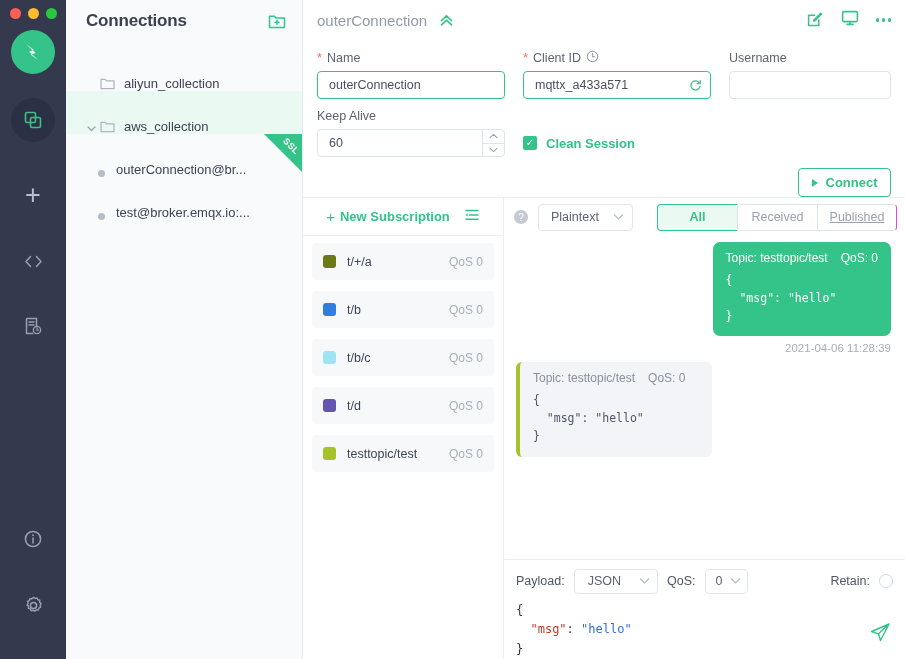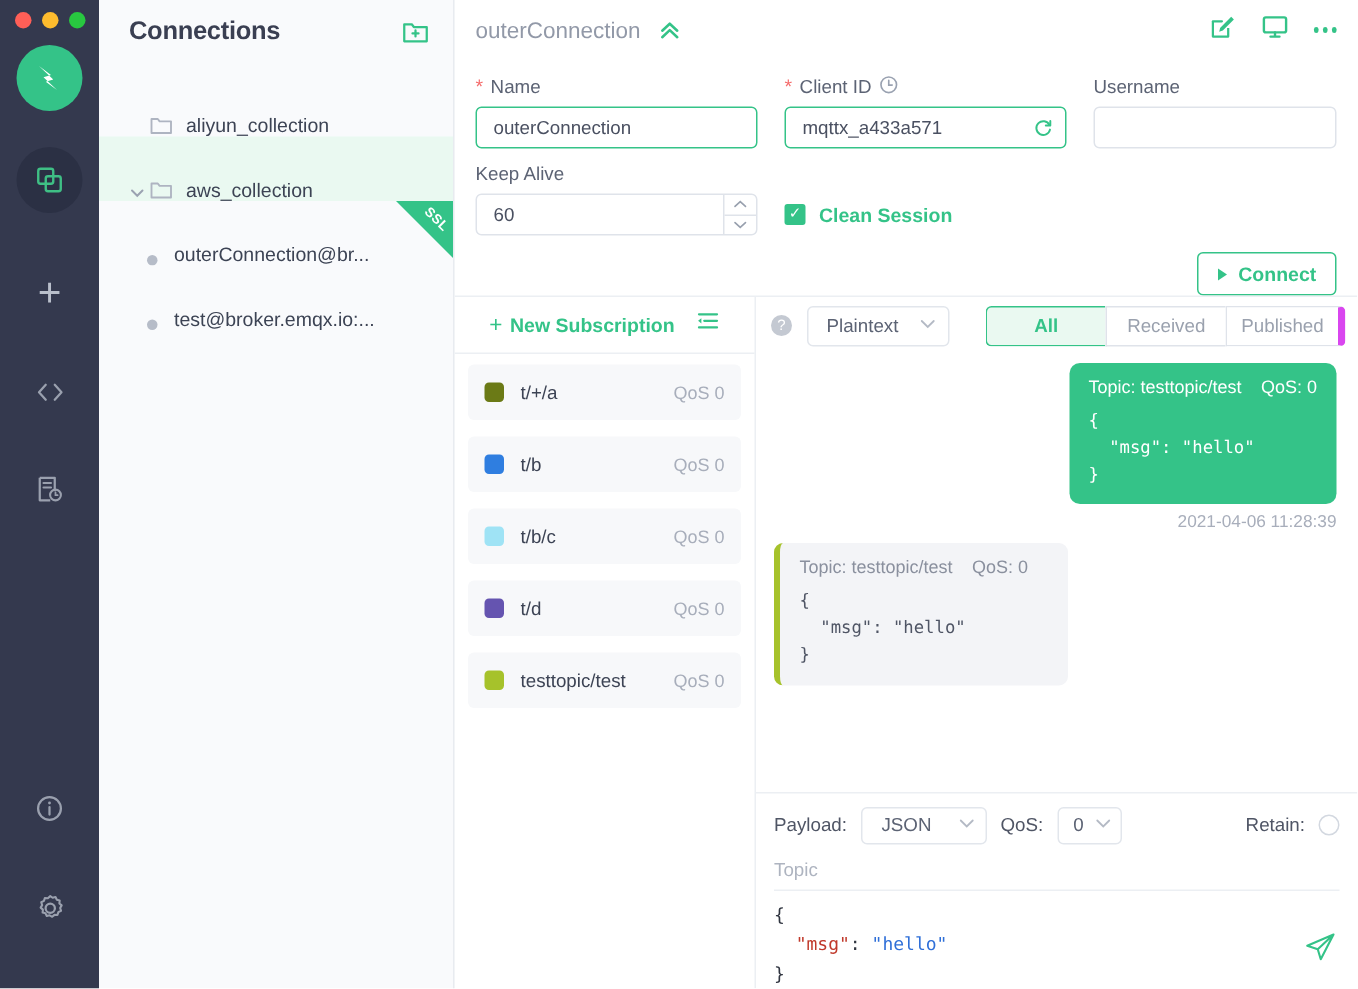--- a/index.html
+++ b/index.html
@@ -191,21 +191,21 @@
   }
   .chev { color: #b4bac5; font-size: 10px; }
   .seg { margin-left: auto; display: flex; }
   .seg-btn {
     height: 27px; min-width: 80px; border: 1px solid #dfe3ea;
     display: flex; align-items: center; justify-content: center;
     font-size: 12.5px; color: #9aa1ae; background: #fff;
     border-right: none;
   }
   .seg-btn:first-child { border-radius: 4px 0 0 4px; }
-  .seg-btn:last-child { border-radius: 0 4px 4px 0; border-right: 5px solid #d946ef; }
+  .seg-btn:last-child { border-radius: 0 4px 4px 0; border-right: 1px solid #d946ef; text-decoration: underline; }
   .seg-btn.active { background: #eaf9f1; border-color: #34c388; color: #34c388; font-weight: bold; }
 
   .msgs-body { flex: 1; padding: 6px 14px 0 12px; overflow: hidden; }
   .msg-wrap { margin-bottom: 8px; justify-content: center; }
   .msg-wrap.out { display: flex; flex-direction: column; align-items: flex-end; }
   .bubble-out {
     background: #34c388; color: #fff; border-radius: 7px;
     padding: 9px 13px 11px 13px; max-width: 186px;
   }
   .bmeta { font-size: 12px; display: flex; gap: 13px; margin-bottom: 7px; white-space: nowrap; }
@@ -580,23 +580,20 @@
                     <path d="M1.5 2 L5.5 6 L9.5 2" fill="none" stroke="#b4bac5" stroke-width="1.2" stroke-linecap="round"></path>
                   </svg>
               </span>
             </span>
             <span class="retain-wrap">
               <span class="lbl">Retain:</span>
               <span class="retain-toggle"></span>
             </span>
           </div>
 
-          <div class="topic-in">
-            <span>Topic</span>
-          </div>
 
           <div class="editor"><span>{</span>
   <span class="k">"msg"</span><span>: </span><span class="s">"hello"</span>
 <span>}</span></div>
 
           <span class="send">
             <svg width="22" height="22" viewBox="0 0 22 22">
               <path d="M20 3 L2.5 10.5 L9.5 12.8 L20 3 Z M9.5 12.8 L11.5 19.5 L20 3 Z" fill="none" stroke="#34c388" stroke-width="1.4" stroke-linejoin="round"></path>
             </svg>
           </span>

